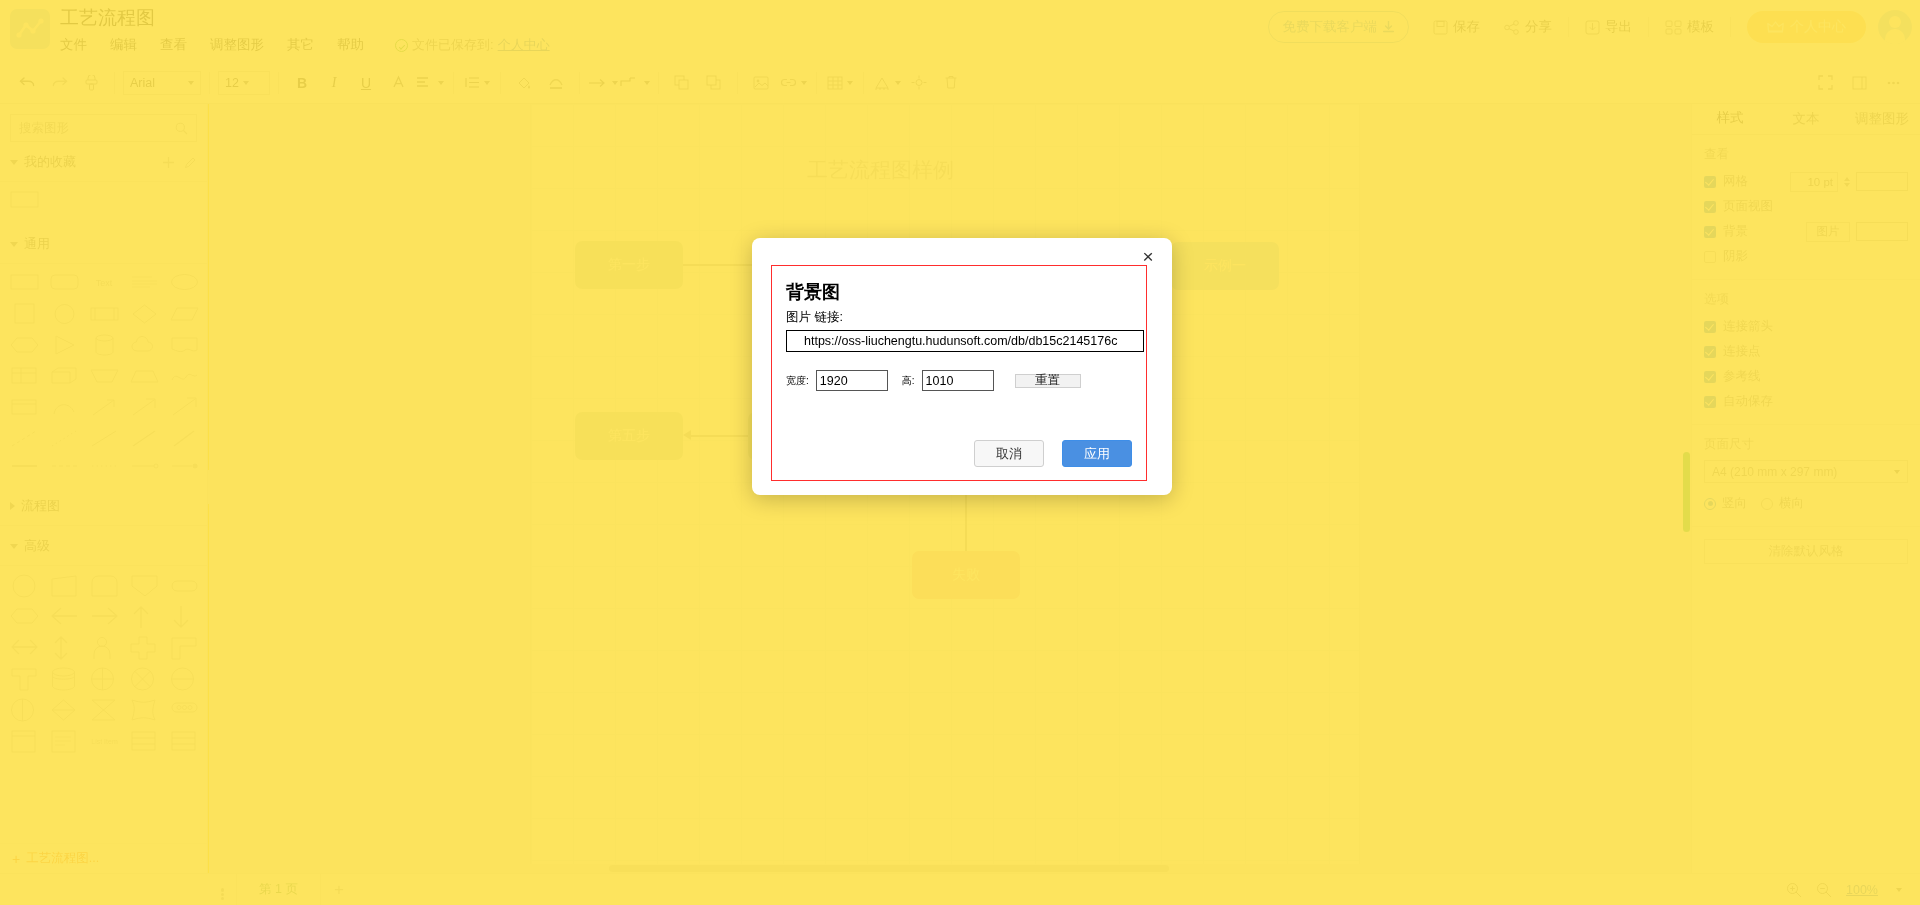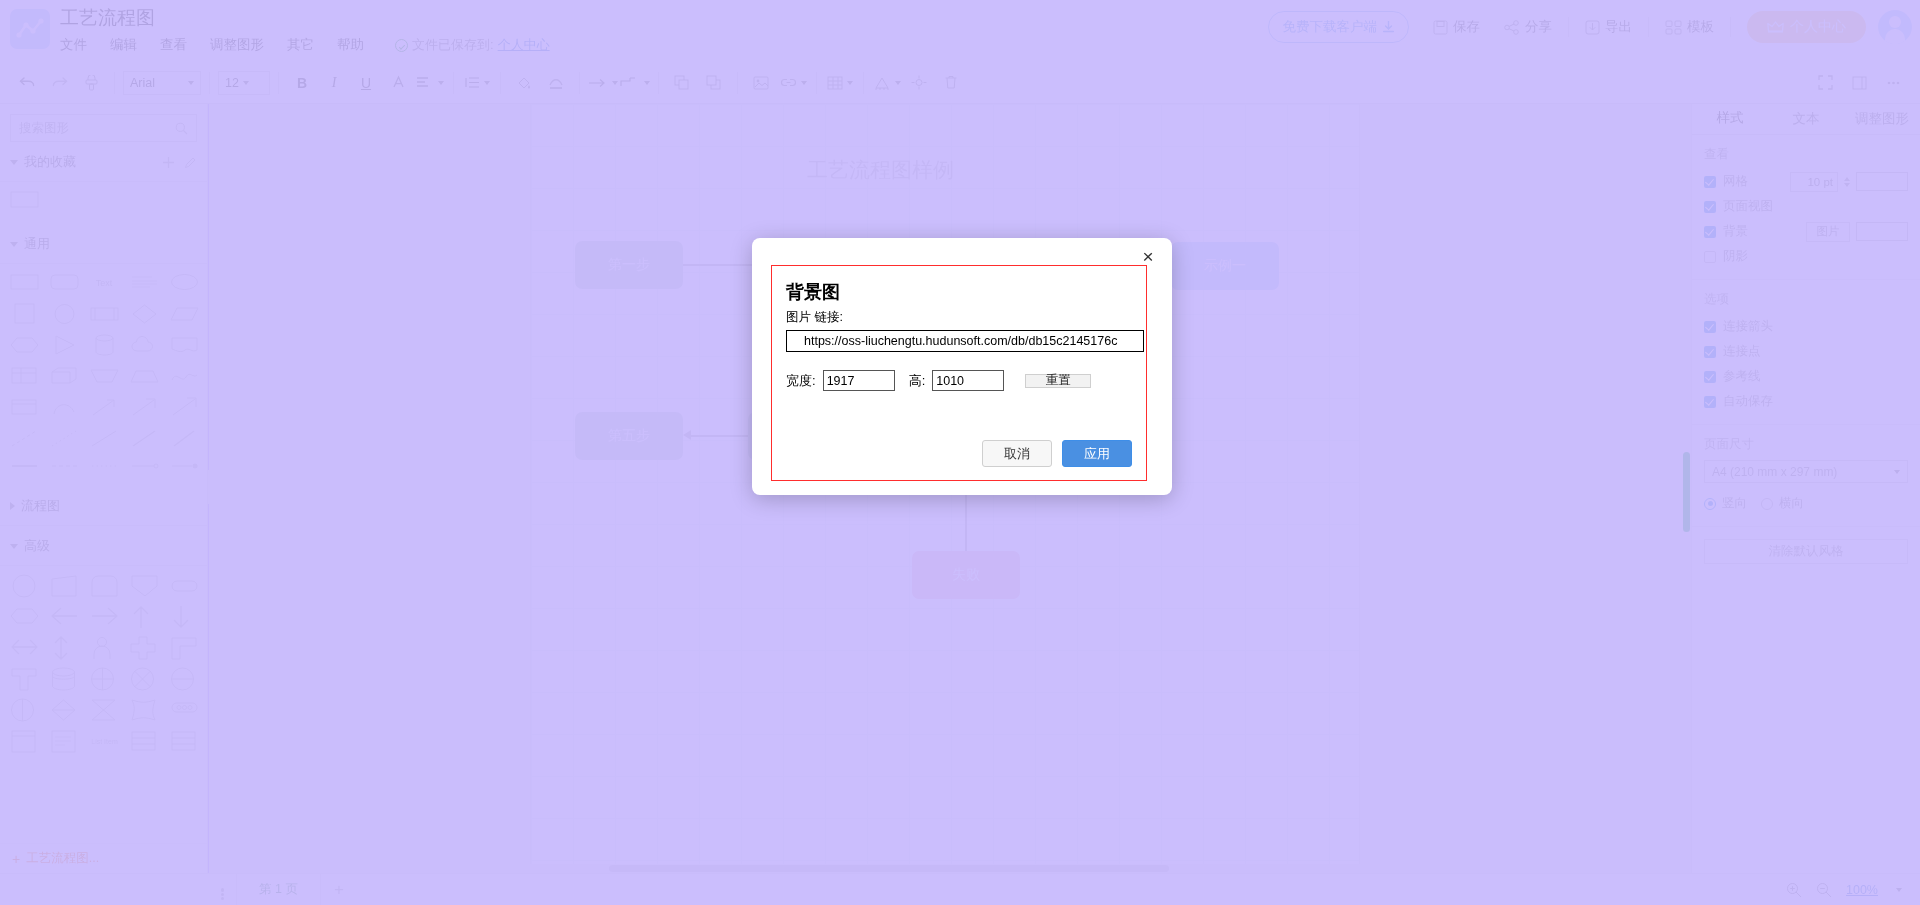--- a/index.html
+++ b/index.html
@@ -4,21 +4,21 @@
 <title>工艺流程图</title>
 <style>
   * { box-sizing: border-box; }
   html, body {
     margin: 0; padding: 0;
     width: 1920px; height: 905px;
     overflow: hidden;
     font-family: "Liberation Sans", "DejaVu Sans", sans-serif;
     background: #ffffff;
   }
-  #app { position: relative; width: 1920px; height: 905px; background:#c4b5fd; }
+  #app { position: relative; width: 1920px; height: 905px; background:#fde047; }
 
   
   .dimmed { opacity: 0.13; }
 
   
   .header {
     position: absolute; left:0; top:0; width:1920px; height:62px;
     background:#fff; display:flex; align-items:flex-start;
   }
   .logo {
@@ -197,27 +197,27 @@
     font-family:"Liberation Sans","DejaVu Sans",sans-serif;
   }
   .m-title { font-size:18px; font-weight:bold; color:#000; margin-bottom:5px; }
   .m-label { font-size:12.5px; color:#000; margin-bottom:4px; }
   .m-url {
     width:358px; height:22px; border:1.6px solid #000; background:#fff;
     font-size:12.5px; color:#000; padding:0 17px; display:flex; align-items:center;
     overflow:hidden; white-space:nowrap; cursor:text;
   }
   .m-dims { display:flex; align-items:center; gap:7px; margin-top:18px; }
-  .m-dims .dl { font-size:13px; color:#000; }
+  .m-dims .dl { font-size:10px; color:#000; }
   .m-in { width:72px; height:21px; border:1.6px solid #555; font-size:12.5px; color:#000; padding:0 3px; display:flex; align-items:center; cursor:text;}
   .m-reset {
     margin-left:14px; width:66px; height:14px; border:1px solid #cfcfcf; background:#f2f2f2;
     font-size:12.5px; color:#222; display:flex; align-items:center; justify-content:center; cursor:pointer;
   }
-  .m-actions { position:absolute; right:14px; bottom:13px; display:flex; gap:10px; }
+  .m-actions { position:absolute; right:14px; bottom:13px; display:flex; gap:18px; }
   .m-cancel {
     width:70px; height:27px; border:1px solid #cfcfcf; background:#f7f7f7; border-radius:3px;
     font-size:13px; color:#333; display:flex; align-items:center; justify-content:center; cursor:pointer;
   }
   .m-apply {
     width:70px; height:27px; border:1px solid #3e8ee8; background:#4a90e2; border-radius:3px;
     font-size:13px; color:#fff; display:flex; align-items:center; justify-content:center; cursor:pointer;
   }
 </style>
 </head>
@@ -1020,21 +1020,21 @@
   </div>
 
   <div class="modal-shell">
     <div class="modal-close">×</div>
     <div class="modal-inner">
       <div class="m-title">背景图</div>
       <div class="m-label">图片 链接:</div>
       <div class="m-url">https://oss-liuchengtu.hudunsoft.com/db/db15c2145176c</div>
       <div class="m-dims">
         <span class="dl">宽度:</span>
-        <span class="m-in">1917</span>
+        <span class="m-in">1920</span>
         <span class="dl" style="margin-left:7px;">高:</span>
         <span class="m-in">1010</span>
         <span class="m-reset">重置</span>
       </div>
       <div class="m-actions">
         <div class="m-cancel">取消</div>
         <div class="m-apply">应用</div>
       </div>
     </div>
   </div>

